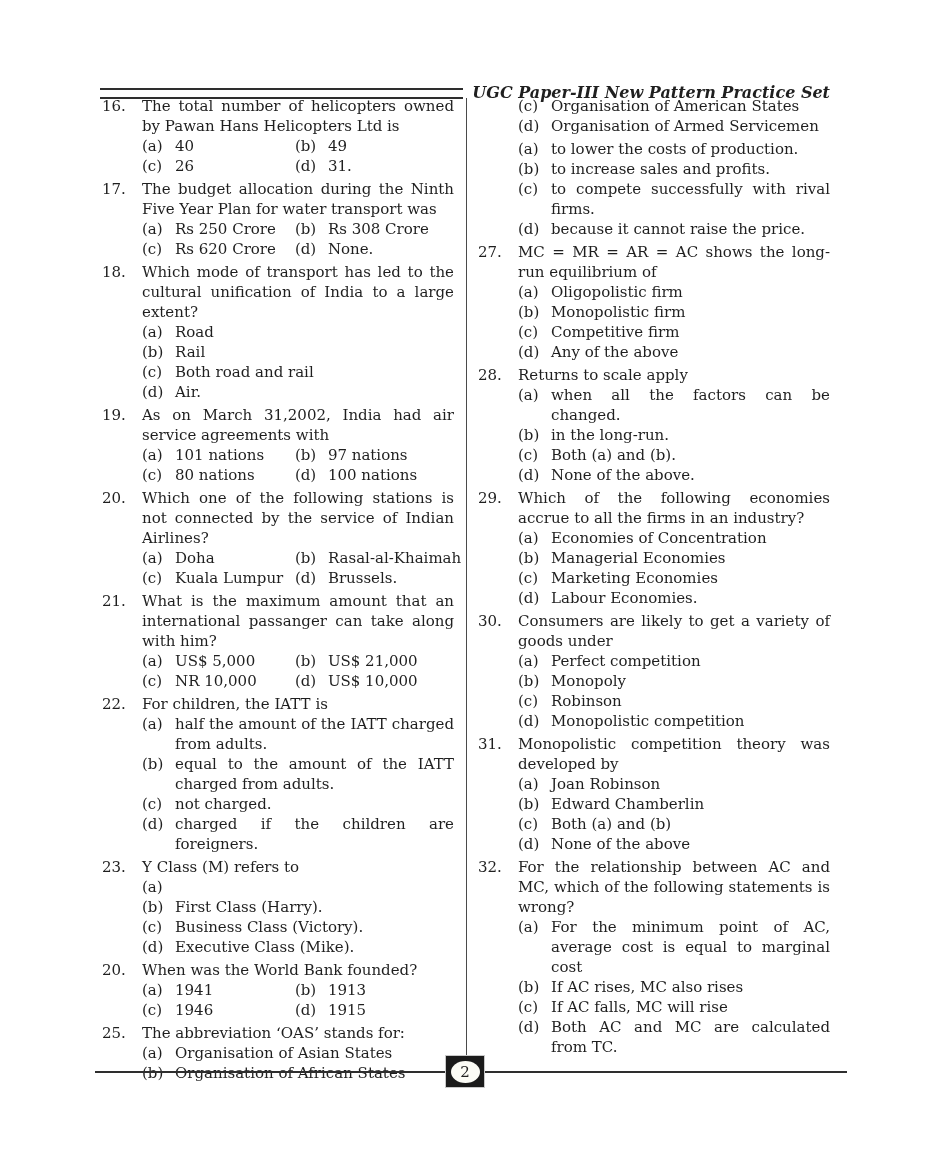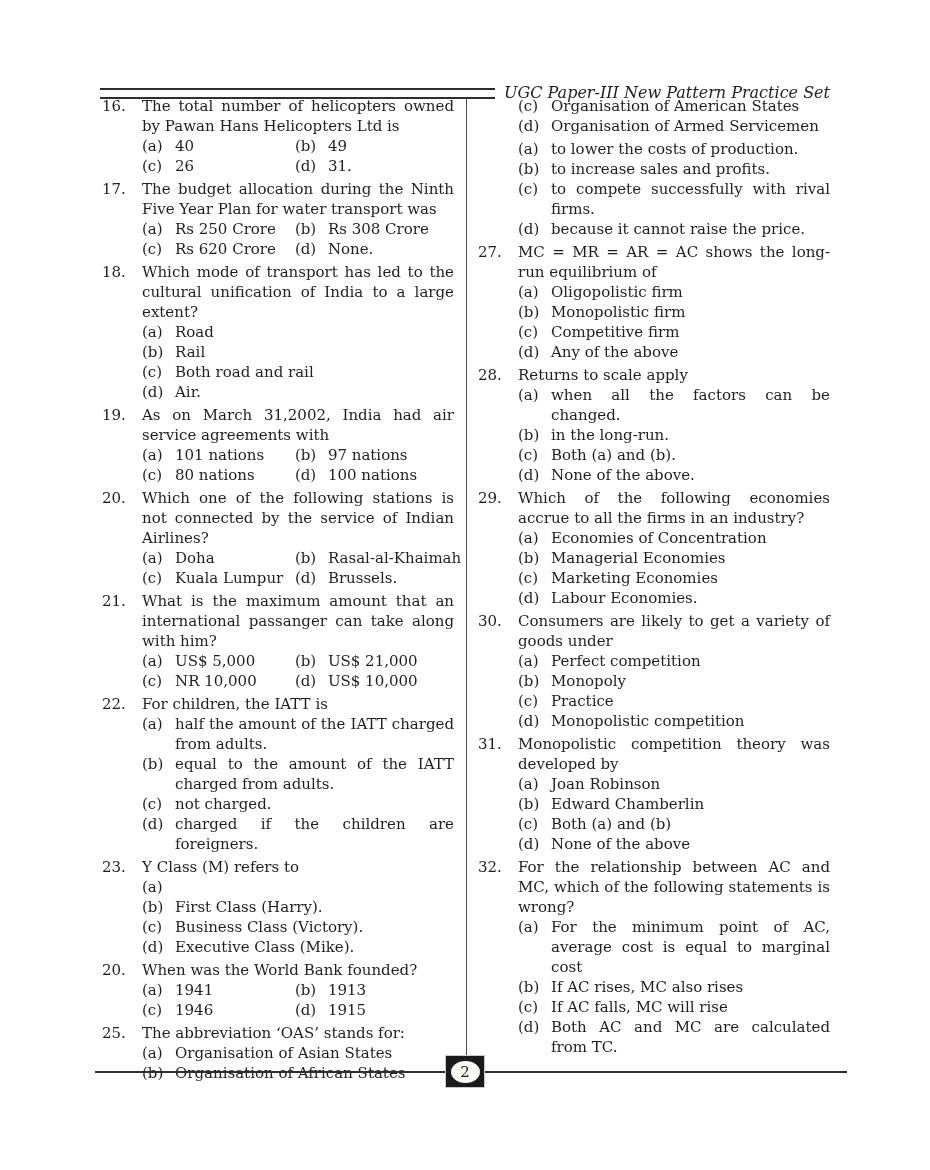--- a/index.html
+++ b/index.html
@@ -19,21 +19,21 @@
     display: flex; align-items: center;
   }
   .header-rule {
     flex: 1 1 auto; height: 7px;
     border-top: 2px solid #2e2e2e;
     border-bottom: 2px solid #2e2e2e;
     margin-right: 9px;
   }
   .header-title {
     flex: 0 0 auto;
-    font-style: italic; font-weight: normal;
+    font-style: italic; font-weight: bold;
     font-size: 16px; line-height: 18px;
     white-space: nowrap;
   }
 
   
   .columns {
     position: absolute; top: 96px; left: 102px; right: 98px;
     display: flex; align-items: stretch;
   }
   .col { width: 352px; flex: 0 0 352px; font-size: 15px; line-height: 20px; }
@@ -434,21 +434,21 @@
             <div class="opt">
               <span class="opt-label">(a)</span>
               <span class="opt-text">Perfect competition</span>
             </div>
             <div class="opt">
               <span class="opt-label">(b)</span>
               <span class="opt-text">Monopoly</span>
             </div>
             <div class="opt">
               <span class="opt-label">(c)</span>
-              <span class="opt-text">Practice</span>
+              <span class="opt-text">Robinson</span>
             </div>
             <div class="opt">
               <span class="opt-label">(d)</span>
               <span class="opt-text">Monopolistic competition</span>
             </div>
           </div>
         </div>
         <div class="question">
           <div class="q-head">
             <span class="q-num">31.</span>

